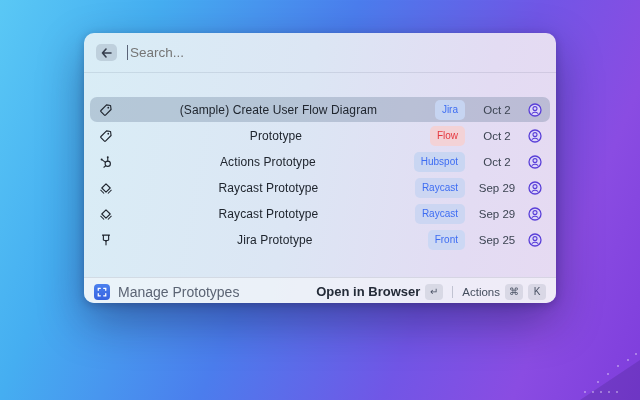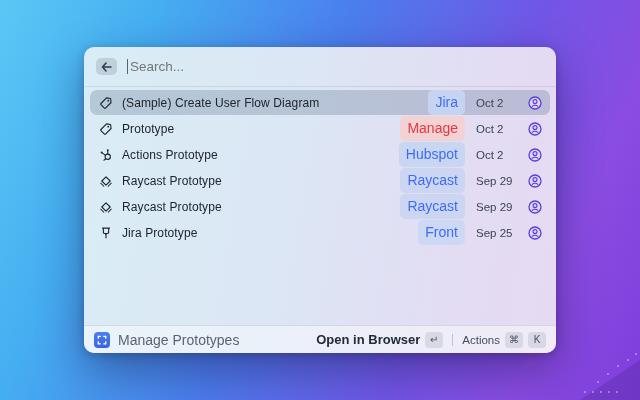--- a/index.html
+++ b/index.html
@@ -5,44 +5,44 @@
   * { margin:0; padding:0; box-sizing:border-box; }
   html,body { width:640px; height:400px; overflow:hidden; }
   body {
     font-family: "Liberation Sans", sans-serif;
     background: linear-gradient(112deg, #5ac8f5 0%, #45aef1 20%, #4b7ded 45%, #7156e6 68%, #8a4ce2 84%, #7e3ddc 100%);
     position: relative;
   }
   .wallpaper-decor { position:absolute; right:0; bottom:0; width:90px; height:70px; pointer-events:none; }
 
   .window {
-    position:absolute; left:84px; top:47px; width:472px; height:306px;
+    position:absolute; left:84px; top:33px; width:472px; height:270px;
     border-radius:10px;
     background: linear-gradient(100deg, #d9edf6 0%, #dce6f4 45%, #e3dcf3 80%, #e6daf2 100%);
     box-shadow: 0 18px 45px rgba(20,15,60,0.40), 0 2px 8px rgba(20,15,60,0.25);
     overflow:hidden;
-    display:flex; flex-direction:column;
+    display:flex; flex-direction:column;gap:21px;
   }
 
   
   .searchbar { height:40px; flex:0 0 40px; display:flex; align-items:center; padding:0 12px; border-bottom:1px solid rgba(40,50,80,0.10); }
   .back-btn { width:21px; height:17px; border-radius:5px; background:rgba(70,85,110,0.18); display:flex; align-items:center; justify-content:center; cursor:pointer; }
   .back-btn svg { display:block; }
   .caret { width:1px; height:15px; background:#5a6478; margin-left:10px; }
   .search-placeholder { margin-left:2px; font-size:13.5px; color:#8a93a6; }
 
   
   .list { flex:1; padding:3px 6px; }
   .row { height:25px; margin-bottom:1px; display:flex; align-items:center; padding:0 8px; border-radius:7px; cursor:pointer; }
   .row.selected { background:rgba(104,124,152,0.32); }
   .row-icon { width:15px; height:15px; flex:0 0 15px; display:flex; align-items:center; justify-content:center; color:#20262f; }
-  .row-title { margin-left:9px; font-size:12px; color:#20262f; letter-spacing:.1px; white-space:nowrap; overflow:hidden; flex:1; }
-  .badge { font-size:14px; font-weight:500; padding:4px 7px; border-radius:5px; line-height:1.2; }
+  .row-title { margin-left:9px; font-size:12px; color:#20262f; letter-spacing:.1px; white-space:nowrap; overflow:hidden; flex:1;text-align:center; }
+  .badge { font-size:10px; font-weight:500; padding:4px 7px; border-radius:5px; line-height:1.2; }
   .row-date { width:42px; text-align:right; margin-left:11px; font-size:11.5px; color:#3c4references2; color:#3c4452; }
-  .row-date { width:42px; text-align:left; margin-left:11px; font-size:11.5px; color:#3c4452; }
+  .row-date { width:42px; text-align:center; margin-left:11px; font-size:11.5px; color:#3c4452; }
   .avatar { width:14px; height:14px; margin-left:10px; flex:0 0 14px; }
 
   
   .footer { flex:0 0 28px; display:flex; align-items:center; padding:0 10px; border-top:1px solid rgba(40,50,80,0.12); background:rgba(248,250,252,0.55); }
   .app-icon { width:16px; height:16px; border-radius:4px; background:linear-gradient(180deg,#4a80ee,#3763e0); display:flex; align-items:center; justify-content:center; }
   .footer-label { margin-left:8px; font-size:14px; color:#5b6474; }
   .footer-right { margin-left:auto; display:flex; align-items:center; }
   .primary-action { font-size:13px; font-weight:700; color:#242b38; cursor:pointer; }
   .key { min-width:18px; height:16px; padding:0 4px; margin-left:5px; border-radius:4px; background:rgba(60,70,95,0.12); color:#4a5264; font-size:10px; display:flex; align-items:center; justify-content:center; }
   .sep { width:1px; height:12px; background:rgba(60,70,95,0.25); margin:0 9px; }
@@ -99,21 +99,21 @@
     </div>
 
     <div class="row">
       <span class="row-icon">
         <svg width="14" height="14" viewBox="0 0 16 16">
             <path d="M8.6 2.2 L13.2 2.8 L13.8 7.4 L7.4 13.8 Q6.8 14.4 6.2 13.8 L2.2 9.8 Q1.6 9.2 2.2 8.6 Z" fill="none" stroke="#20262f" stroke-width="1.3" stroke-linejoin="round"></path>
             <circle cx="10.6" cy="5.4" r="1" fill="#20262f"></circle>
           </svg>
       </span>
       <span class="row-title">Prototype</span>
-      <span class="badge" style="background: rgb(243, 210, 214); color: rgb(229, 56, 63);">Manage</span>
+      <span class="badge" style="background: rgb(243, 210, 214); color: rgb(229, 56, 63);">Flow</span>
       <span class="row-date">Oct 2</span>
       <svg class="avatar" viewBox="0 0 14 14">
           <circle cx="7" cy="7" r="6" fill="#ddd6f8" stroke="#5a3fd8" stroke-width="1.3"></circle>
           <circle cx="7" cy="5.6" r="2" fill="none" stroke="#5a3fd8" stroke-width="1.1"></circle>
           <path d="M3.8 10.6 Q7 8 10.2 10.6" fill="none" stroke="#5a3fd8" stroke-width="1.1"></path>
         </svg>
     </div>
 
     <div class="row">
       <span class="row-icon">

